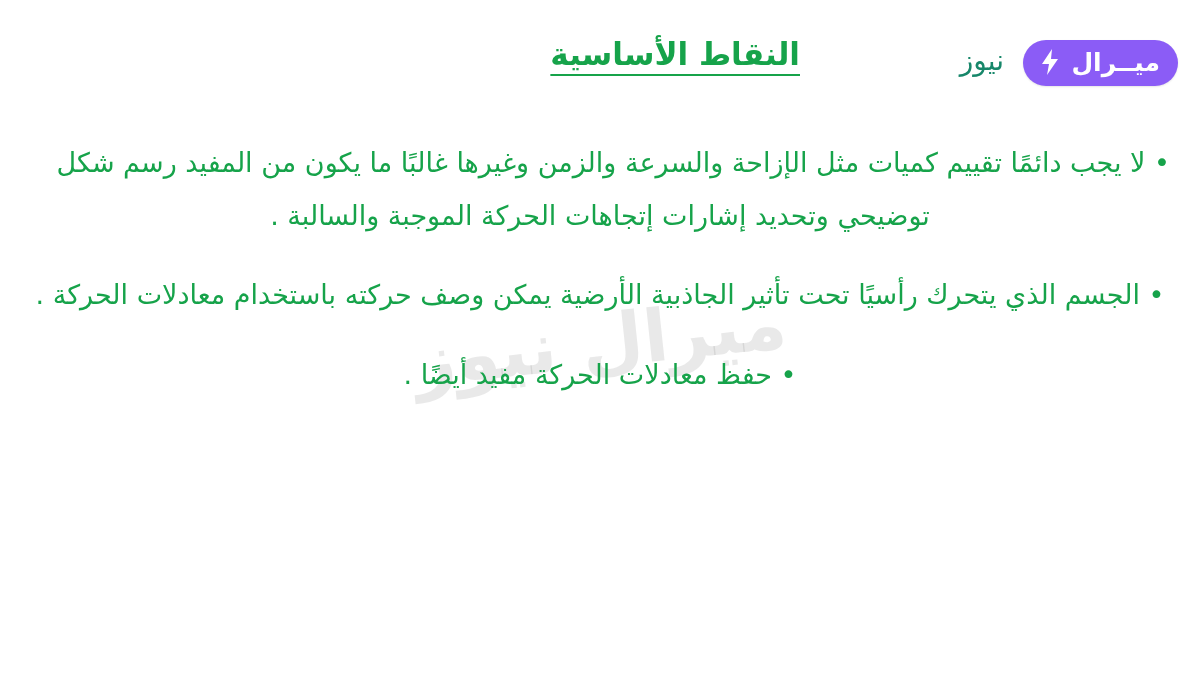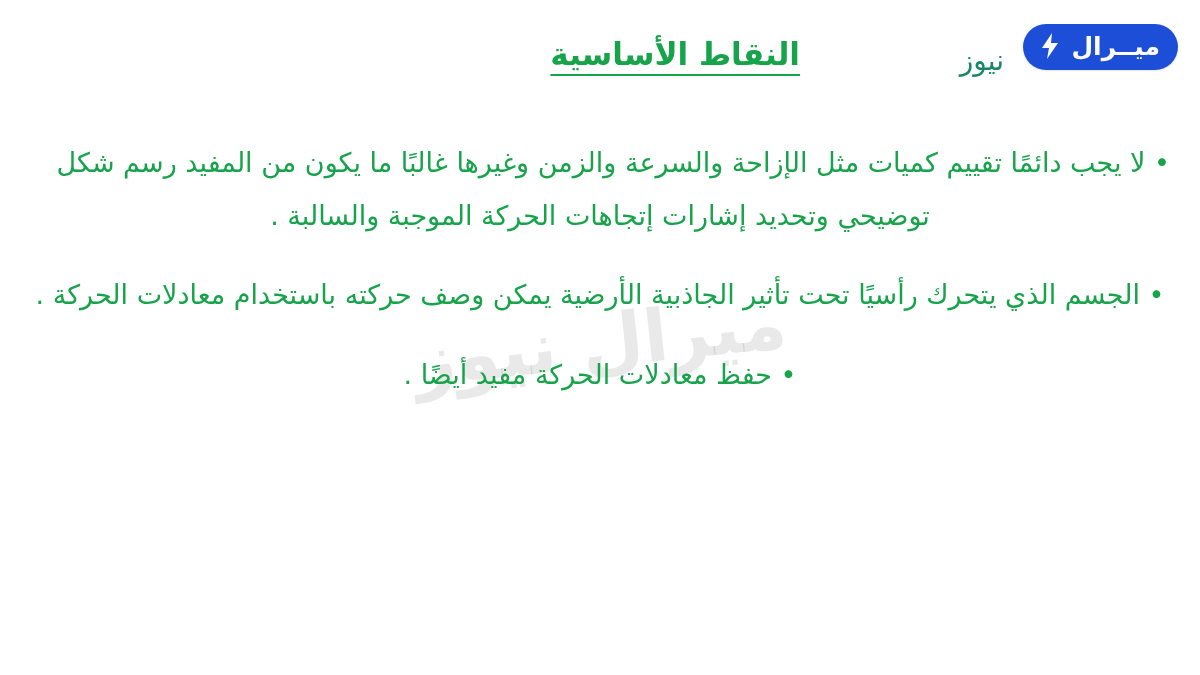--- a/index.html
+++ b/index.html
@@ -20,26 +20,26 @@
     position: relative;
     width: 1200px;
     height: 675px;
     box-sizing: border-box;
     background: #ffffff;
   }
 
   
   .brand-badge {
     position: absolute;
-    top: 24px;
+    top: 40px;
     right: 22px;
     display: flex;
     align-items: center;
     gap: 10px;
-    background: #1d4ed8;
+    background: #8b5cf6;
     color: #ffffff;
     border-radius: 26px;
     padding: 8px 18px 10px 16px;
     box-shadow: 0 1px 2px rgba(0,0,0,0.10);
     direction: rtl;
   }
   .brand-badge .badge-text {
     font-size: 25px;
     font-weight: bold;
     letter-spacing: 0.5px;

